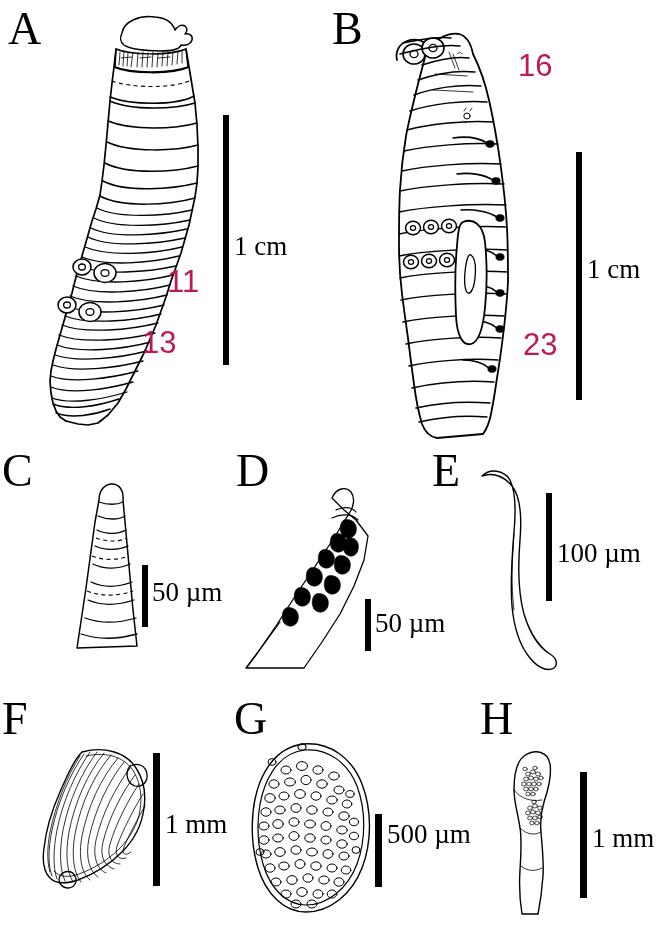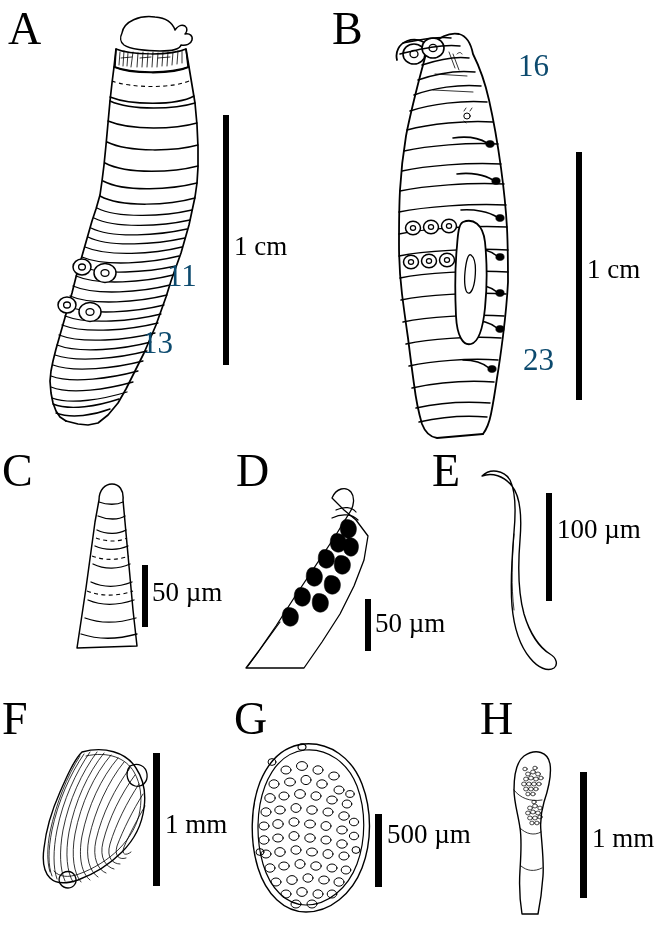--- a/index.html
+++ b/index.html
@@ -33,24 +33,24 @@
   .scalelabel{
     position:absolute;
     font-family:"Liberation Serif","DejaVu Serif",serif;
     font-size:27px;
     line-height:1;
     color:#000;
     white-space:nowrap;
   }
   .seglabel{
     position:absolute;
-    font-family:Liberation Serif, serif;
+    font-family:Liberation Sans, sans-serif;
     font-size:31px;
     line-height:1;
-    color:#0c4a6e;
+    color:#be185d;
     white-space:nowrap;
   }
   svg{display:block;overflow:visible;}
   .ink{fill:none;stroke:#000;stroke-linecap:round;stroke-linejoin:round;}
   .ink-fill{fill:#000;stroke:#000;stroke-width:.6;}
   .hair{fill:none;stroke:#000;stroke-width:.8;stroke-linecap:round;}
   .dash{fill:none;stroke:#000;stroke-width:1.1;stroke-dasharray:4 3.4;stroke-linecap:butt;}
   .white{fill:#fff;stroke:#000;}
 </style>
 </head>
@@ -143,21 +143,21 @@
         <ellipse class="white" stroke-width="1.5" cx="70" cy="307" rx="11" ry="9.5"></ellipse>
         <ellipse class="white" stroke-width="1.3" cx="70" cy="307" rx="4" ry="3.4"></ellipse>
       </g>
 
       <g class="ink" stroke-width="1.4">
         <path d="M33,399 C50,406 78,401 99,394"></path>
         <path d="M36,408 C52,414 74,410 90,404"></path>
       </g>
     </svg>
 
-    <div class="seglabel" style="left:167px;top:260px;">11</div>
+    <div class="seglabel" style="left:167px;top:266px;">11</div>
     <div class="seglabel" style="left:142px;top:327px;">13</div>
 
     <div class="scalebar" style="left:223px;top:115px;width:6px;height:250px;"></div>
     <div class="scalelabel" style="left:234px;top:233px;">1 cm</div>
   </div>
 
   <div class="panel" style="left:330px;top:0;width:330px;height:440px;">
     <div class="panel-letter" style="left:2px;top:6px;">B</div>
 
     <svg width="230" height="430" viewBox="0 0 230 430" style="position:absolute;left:45px;top:10px;">
@@ -258,21 +258,21 @@
         C112,252 112,278 110,298 C108,318 104,332 96,334
         C88,336 82,326 81,306 C80,284 80,256 82,236 C83,222 84,214 88,212 Z"></path>
       <path class="ink" stroke-width="1.3" d="M96,245 C100,248 101,258 100,268 C99,278 96,284 93,283 C90,282 89,272 90,262 C91,252 93,243 96,245 Z"></path>
 
       <g class="ink" stroke-width="1.4">
         <path d="M44,412 C66,407 90,405 112,407"></path>
       </g>
     </svg>
 
     <div class="seglabel" style="left:188px;top:50px;">16</div>
-    <div class="seglabel" style="left:193px;top:344px;">23</div>
+    <div class="seglabel" style="left:193px;top:329px;">23</div>
 
     <div class="scalebar" style="left:246px;top:152px;width:6px;height:248px;"></div>
     <div class="scalelabel" style="left:257px;top:256px;">1 cm</div>
   </div>
 
   <div class="panel" style="left:0;top:440px;width:230px;height:250px;">
     <div class="panel-letter" style="left:2px;top:8px;">C</div>
 
     <svg width="140" height="200" viewBox="0 0 140 200" style="position:absolute;left:55px;top:38px;">
 
@@ -344,21 +344,21 @@
         C56,32 56,50 54,72 C52,96 50,122 52,146
         C54,168 60,186 70,198 C78,208 88,212 94,208
         C98,205 97,198 90,194 C80,188 70,174 64,154
         C58,132 58,104 60,80 C62,56 60,36 52,26
         C44,16 32,12 22,16 Z"></path>
 
       <path class="hair" d="M54,74 C52,100 51,126 54,150"></path>
     </svg>
 
     <div class="scalebar" style="left:118px;top:53px;width:6px;height:108px;"></div>
-    <div class="scalelabel" style="left:129px;top:76px;">100 µm</div>
+    <div class="scalelabel" style="left:129px;top:100px;">100 µm</div>
   </div>
 
   <div class="panel" style="left:0;top:692px;width:232px;height:253px;">
     <div class="panel-letter" style="left:2px;top:4px;">F</div>
 
     <svg width="160" height="180" viewBox="0 0 160 180" style="position:absolute;left:20px;top:48px;">
 
       <path class="ink" stroke-width="1.4" d="M62,12 C84,6 106,12 116,28
         C124,40 126,54 124,68 C122,84 114,100 102,112
         C90,124 74,134 58,140 C46,144 36,144 30,138

